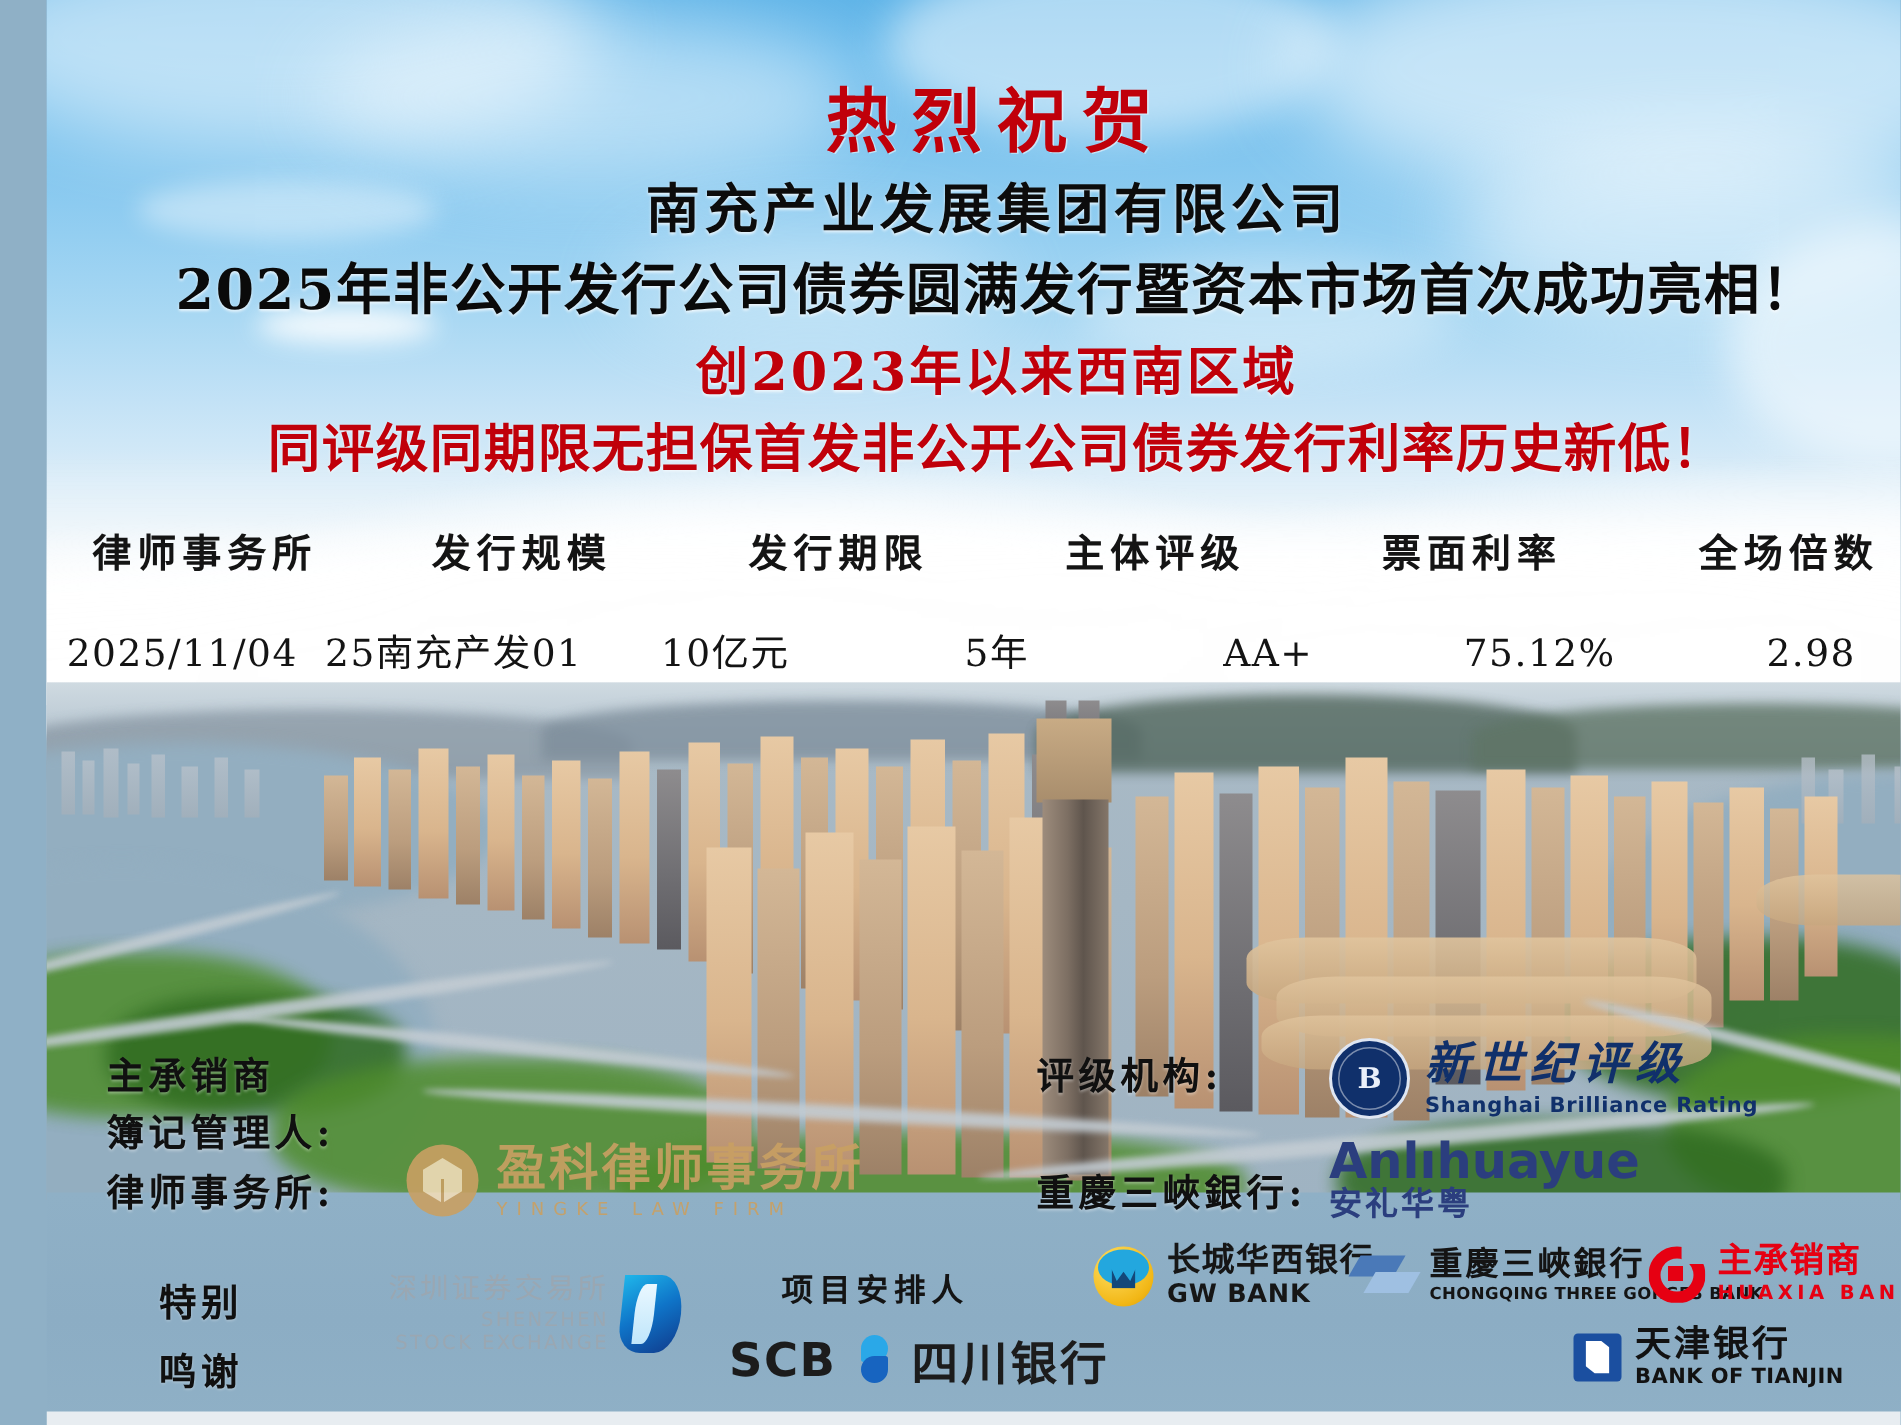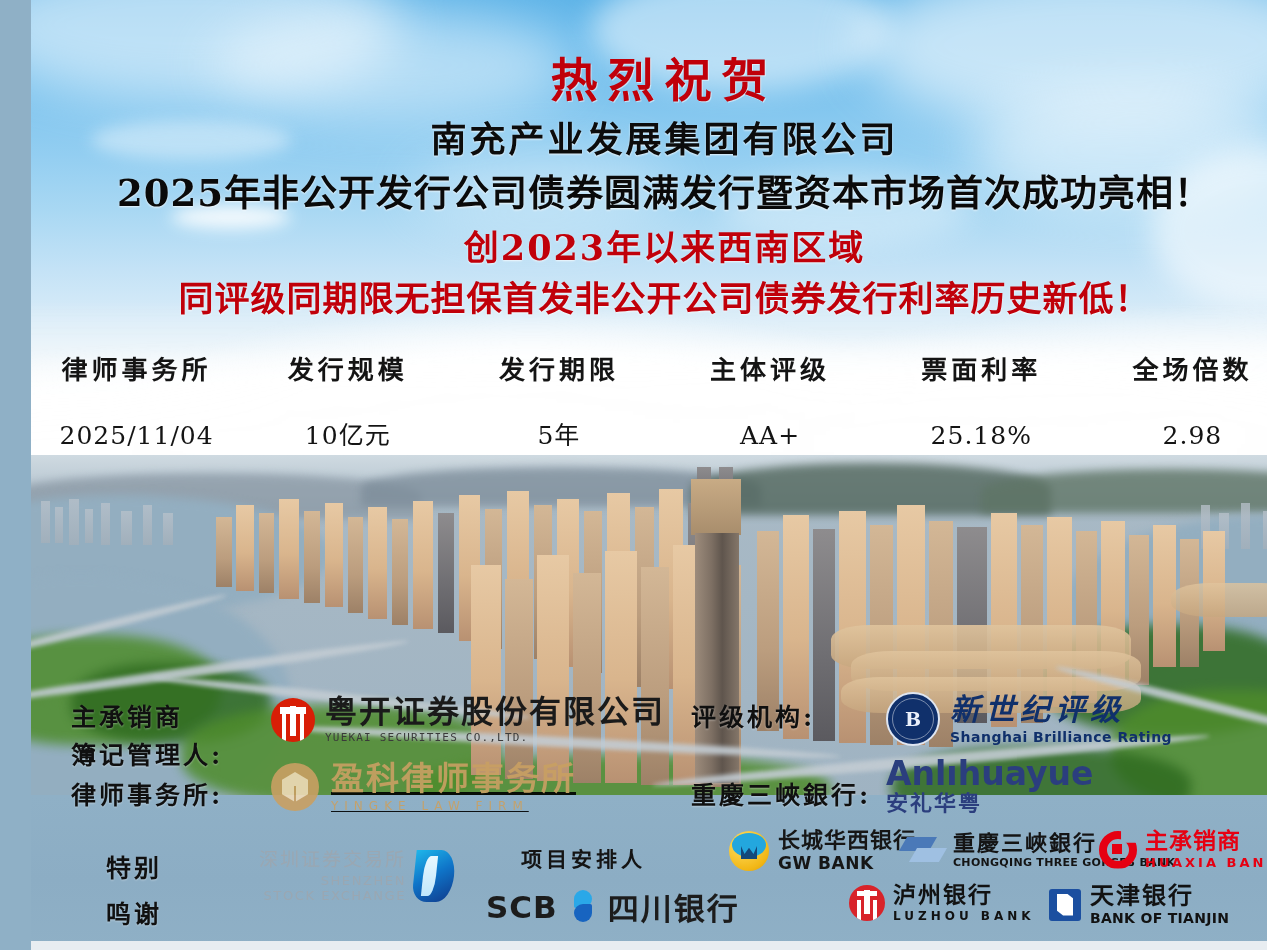--- a/index.html
+++ b/index.html
@@ -133,21 +133,21 @@
   #logo-yuekai .mark:after{
     content:"";position:absolute;left:19px;top:8px;width:6px;height:30px;background:#fff;
     box-shadow:-9px 7px 0 -1px #fff, 9px 7px 0 -1px #fff;
   }
   #logo-yuekai .cn{font-size:32px;font-weight:bold;color:#1a1a1a;letter-spacing:2px;
                    font-family:"DejaVu Sans","Liberation Sans",sans-serif;}
   #logo-yuekai .en{font-size:11px;color:#3a3a3a;letter-spacing:1.2px;margin-top:4px;
                    font-family:"DejaVu Sans Mono","Liberation Mono",monospace;}
 
   
-  #logo-yingke{left:240px;top:762px;opacity:.9;text-decoration:underline;}
+  #logo-yingke{left:240px;top:762px;opacity:.9;}
   #logo-yingke .mark{
     width:48px;height:48px;border-radius:50%;background:#C9A063;position:relative;
     margin-right:12px;flex:none;
   }
   #logo-yingke .mark:before{
     content:"";position:absolute;left:11px;top:9px;width:26px;height:30px;
     background:#f0dcb8;
     clip-path:polygon(50% 0%,100% 26%,100% 74%,50% 100%,0% 74%,0% 26%);
   }
   #logo-yingke .mark:after{
@@ -446,44 +446,38 @@
     <div class="trow thead">
       <div class="tcell">律师事务所</div>
       <div class="tcell">发行规模</div>
       <div class="tcell">发行期限</div>
       <div class="tcell">主体评级</div>
       <div class="tcell">票面利率</div>
       <div class="tcell">全场倍数</div>
     </div>
     <div class="trow tbody">
       <div class="tcell">2025/11/04</div>
+      <div class="tcell">25南充产发01</div>
       <div class="tcell">10亿元</div>
       <div class="tcell">5年</div>
       <div class="tcell">AA+</div>
-      <div class="tcell">25.18%</div>
+      <div class="tcell">75.12%</div>
       <div class="tcell">2.98</div>
     </div>
   </div>
 
   <div class="plabel" id="lbl-uw1">主承销商</div>
   <div class="plabel" id="lbl-uw2">簿记管理人:</div>
   <div class="plabel" id="lbl-law">律师事务所:</div>
   <div class="plabel" id="lbl-rating">评级机构:</div>
   <div class="plabel" id="lbl-audit">重慶三峽銀行:</div>
   <div class="plabel" id="lbl-thanks1">特别</div>
   <div class="plabel" id="lbl-thanks2">鸣谢</div>
   <div class="arranger">项目安排人</div>
 
-  <div class="logo" id="logo-yuekai">
-    <div class="mark"></div>
-    <div class="logotxt">
-      <div class="cn">粤开证券股份有限公司</div>
-      <div class="en">YUEKAI SECURITIES CO.,LTD.</div>
-    </div>
-  </div>
 
   <div class="logo" id="logo-yingke">
     <div class="mark"></div>
     <div class="logotxt">
       <div class="cn">盈科律师事务所</div>
       <div class="en">YINGKE LAW FIRM</div>
     </div>
   </div>
 
   <div class="logo" id="logo-sbr">
@@ -533,27 +527,20 @@
   </div>
 
   <div class="logo" id="logo-hx">
     <div class="mark"></div>
     <div class="logotxt">
       <div class="cn">主承销商</div>
       <div class="en">HUAXIA BANK</div>
     </div>
   </div>
 
-  <div class="logo" id="logo-lz">
-    <div class="mark"></div>
-    <div class="logotxt">
-      <div class="cn">泸州银行</div>
-      <div class="en">LUZHOU BANK</div>
-    </div>
-  </div>
 
   <div class="logo" id="logo-tj">
     <div class="mark"></div>
     <div class="logotxt">
       <div class="cn">天津银行</div>
       <div class="en">BANK OF TIANJIN</div>
     </div>
   </div>
 
 </div>

